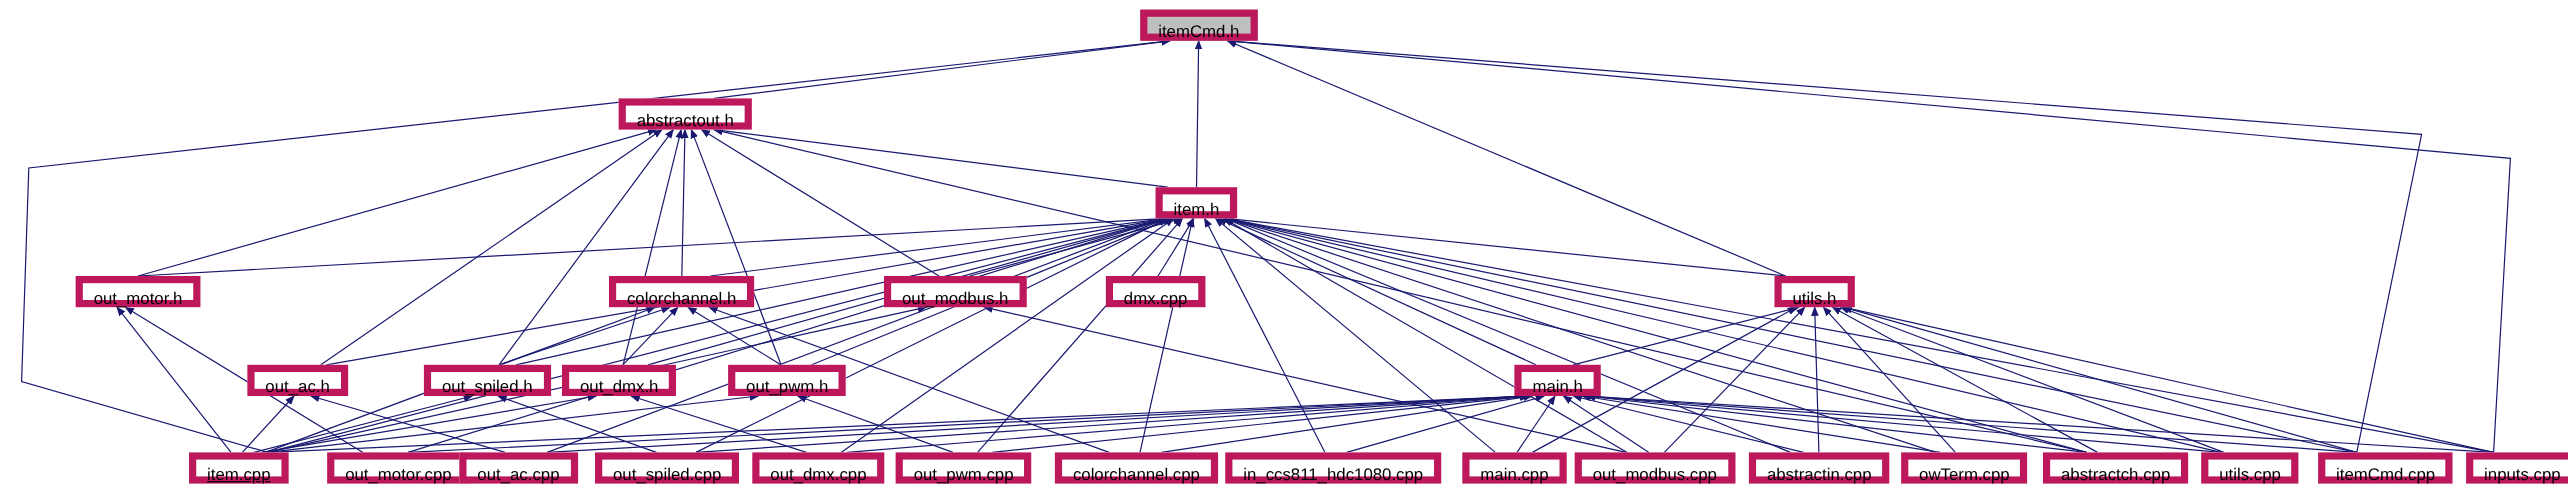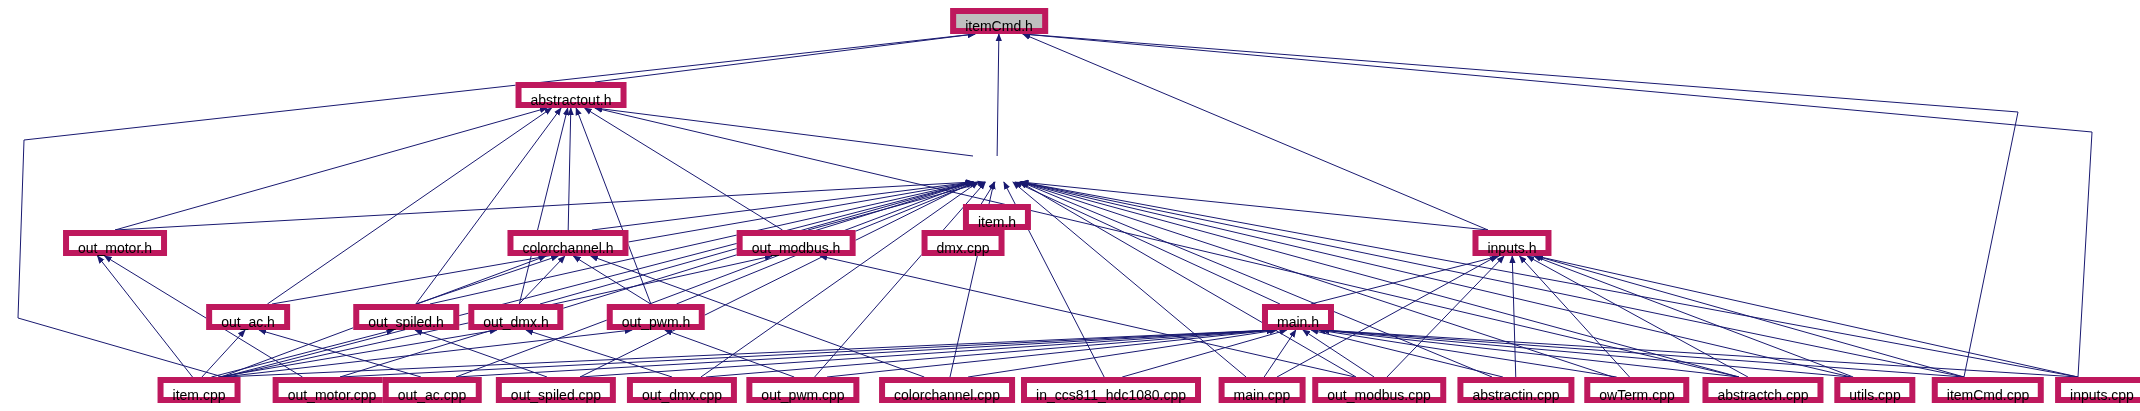--- a/index.html
+++ b/index.html
@@ -131,32 +131,32 @@
       <path d="M 1502.92 377 L 1311.08 330" fill="none" stroke="#191970" stroke-width="1" marker-end="url(#arrow)"></path>
       <path d="M 1616.66 377 L 1318.34 330" fill="none" stroke="#191970" stroke-width="1" marker-end="url(#arrow)"></path>
       <path d="M 1739 377 L 1322 330" fill="none" stroke="#191970" stroke-width="1" marker-end="url(#arrow)"></path>
       <path d="M 1851 377 L 1322 330" fill="none" stroke="#191970" stroke-width="1" marker-end="url(#arrow)"></path>
       <path d="M 1964 377 L 1322 330" fill="none" stroke="#191970" stroke-width="1" marker-end="url(#arrow)"></path>
       <path d="M 2078 377 L 1322 330" fill="none" stroke="#191970" stroke-width="1" marker-end="url(#arrow)"></path>
     </svg>
   <div id="nodes-layer">
       <div class="node highlight" style="left: 999px; top: 8px;">itemCmd.h</div>
       <div class="node" style="left: 571px; top: 82px;">abstractout.h</div>
-      <div class="node" style="left: 997px; top: 156px; margin-top: 48px;">item.h</div>
+      <div class="node" style="left: 997px; top: 156px;">item.h</div>
       <div class="node" style="left: 91px; top: 230px; margin-left: 24px;">out_motor.h</div>
       <div class="node" style="left: 568px; top: 230px;">colorchannel.h</div>
       <div class="node" style="left: 796px; top: 230px;">out_modbus.h</div>
       <div class="node" style="left: 963px; top: 230px;">dmx.cpp</div>
-      <div class="node" style="left: 1512px; top: 230px;">inputs.h</div>
+      <div class="node" style="left: 1512px; top: 230px;">utils.h</div>
       <div class="node" style="left: 248px; top: 304px;">out_ac.h</div>
       <div class="node" style="left: 406px; top: 304px; text-align: center;">out_spiled.h</div>
       <div class="node" style="left: 516px; top: 304px;">out_dmx.h</div>
       <div class="node" style="left: 656px; top: 304px;">out_pwm.h</div>
       <div class="node" style="left: 1298px; top: 304px;">main.h</div>
-      <div class="node" style="left: 199px; top: 377px;">item.cpp</div>
+      <div class="node" style="left: 199px; top: 377px; text-decoration: underline;">item.cpp</div>
       <div class="node" style="left: 332px; top: 377px;">out_motor.cpp</div>
       <div class="node" style="left: 432px; top: 377px;">out_ac.cpp</div>
       <div class="node" style="left: 556px; top: 377px;">out_spiled.cpp</div>
       <div class="node" style="left: 682px; top: 377px;">out_dmx.cpp</div>
       <div class="node" style="left: 803px; top: 377px;">out_pwm.cpp</div>
       <div class="node" style="left: 947px; top: 377px;">colorchannel.cpp</div>
       <div class="node" style="left: 1111px; top: 377px;">in_ccs811_hdc1080.cpp</div>
       <div class="node" style="left: 1262px; top: 377px;">main.cpp</div>
       <div class="node" style="left: 1379px; top: 377px;">out_modbus.cpp</div>
       <div class="node" style="left: 1516px; top: 377px;">abstractin.cpp</div>

